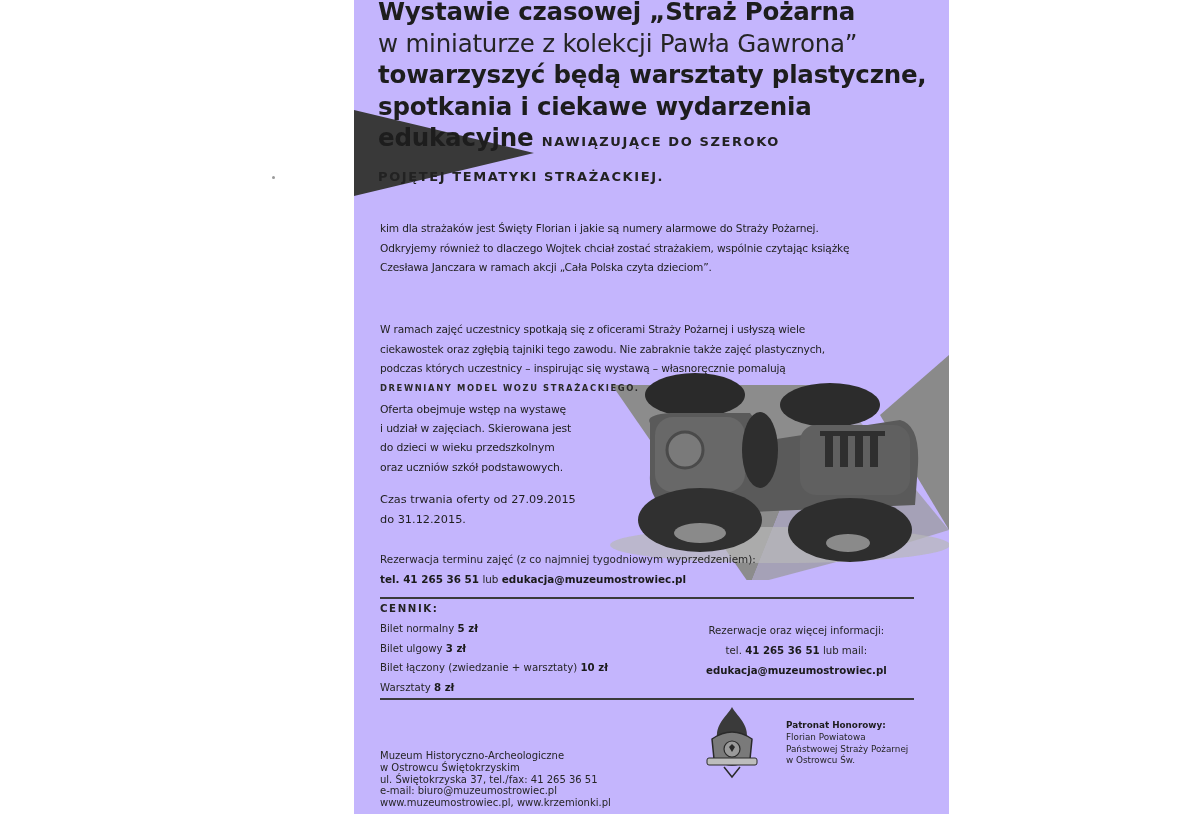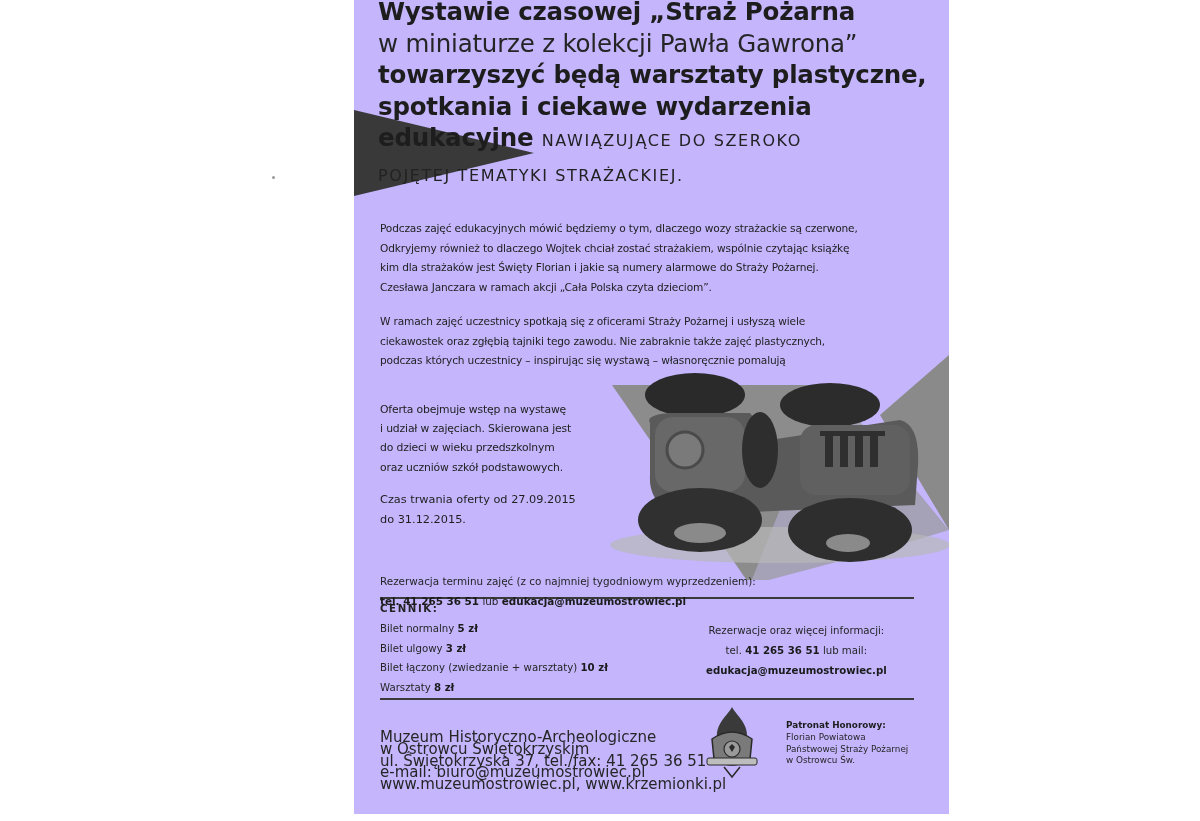--- a/index.html
+++ b/index.html
@@ -10,33 +10,33 @@
     .scan-dot { position: absolute; width: 3px; height: 3px; background: #9a9a9a; border-radius: 50%; }
     .page {
       position: absolute; left: 318px; top: 0; width: 595px; height: 814px;
       background: #c4b5fd; overflow: hidden; margin-left: 36px;
     }
     .tri-dark2 { position: absolute; left: 0; top: 110px; width: 180px; height: 86px;
       background: #393939; clip-path: polygon(0 0, 100% 50%, 0 100%); }
     .headline { position: absolute; left: 24px; top: -4px; width: 560px; font-weight: bold;
       font-size: 24.5px; line-height: 31.5px; color: #1d1d1d; letter-spacing: -0.2px; z-index: 2; }
     .headline .thin { font-weight: normal; color: #252525; }
-    .headline .caps { font-weight: normal; font-size: 16px; letter-spacing: 1.6px; color: #222; }
+    .headline .caps { font-weight: bold; font-size: 13px; letter-spacing: 1.6px; color: #222; }
     .para { position: absolute; left: 26px; font-size: 10.6px; line-height: 19.6px; color: #222; letter-spacing: -0.15px; z-index: 2; }
     .caps-small { font-weight: bold; font-size: 8.4px; letter-spacing: 1.6px; color: #2a2a2a; }
     .offer-bold { position: absolute; left: 26px; top: 490px; font-weight: normal; font-size: 11.3px; line-height: 20px; color: #1e1e1e; z-index: 2; }
-    .reservation { position: absolute; left: 26px; top: 571px; font-size: 10.4px; line-height: 20px; color: #252525; z-index: 2; }
+    .reservation { position: absolute; left: 26px; top: 549px; font-size: 10.4px; line-height: 20px; color: #252525; z-index: 2; }
     .reservation b { color: #1b1b1b; }
     .hr { position: absolute; left: 26px; width: 534px; height: 2px; background: #3a3a3a; }
     .price-title { position: absolute; left: 26px; top: 603px; font-weight: bold; font-size: 10.2px; letter-spacing: 1.6px; color: #232323; }
     .price-list { position: absolute; left: 26px; top: 619px; font-size: 10.2px; line-height: 19.5px; color: #262626; }
     .price-list b { color: #1b1b1b; text-align: center; }
     .contact { position: absolute; left: 352px; top: 621px; font-size: 10.2px; line-height: 19.8px; color: #262626; text-align: center; }
     .contact b { color: #1b1b1b; }
-    .footer-addr { position: absolute; left: 26px; top: 732px; font-size: 15px; line-height: 11.8px; color: #262626; }
+    .footer-addr { position: absolute; left: 26px; top: 750px; font-size: 10px; line-height: 11.8px; color: #262626; }
     .patron { position: absolute; left: 432px; top: 720px; font-size: 8.8px; line-height: 11.8px; color: #262626; }
     .patron b { color: #1d1d1d; }
     .emblem { position: absolute; left: 350px; top: 705px; width: 56px; height: 76px; }
     .car-wrap { position: absolute; left: 246px; top: 355px; width: 349px; height: 225px; }
   </style>
 </head>
 <body>
 
 <div class="scan-dot" style="left:272px; top:176px;"></div>
 
@@ -75,30 +75,30 @@
   <div class="headline">
     <div><span>Wystawie czasowej „Straż Pożarna</span></div>
     <div class="thin"><span>w miniaturze z kolekcji Pawła Gawrona”</span></div>
     <div><span>towarzyszyć będą warsztaty plastyczne,</span></div>
     <div><span>spotkania i ciekawe wydarzenia</span></div>
     <div><span>edukacyjne</span> <span class="caps">NAWIĄZUJĄCE DO SZEROKO</span></div>
     <div class="caps" style="line-height:37px;"><span>POJĘTEJ TEMATYKI STRAŻACKIEJ.</span></div>
   </div>
 
   <div class="para" style="top:219px;">
-    <div>Podczas zajęć edukacyjnych mówić będziemy o tym, dlaczego wozy strażackie są czerwone,</div>
+    <div>kim dla strażaków jest Święty Florian i jakie są numery alarmowe do Straży Pożarnej.</div>
     <div>Odkryjemy również to dlaczego Wojtek chciał zostać strażakiem, wspólnie czytając książkę</div>
-    <div>kim dla strażaków jest Święty Florian i jakie są numery alarmowe do Straży Pożarnej.</div>
     <div>Czesława Janczara w ramach akcji „Cała Polska czyta dzieciom”.</div>
   </div>
 
-  <div class="para" style="top:312px;">
+  <div class="para" style="top:320px;">
     <div>W ramach zajęć uczestnicy spotkają się z oficerami Straży Pożarnej i usłyszą wiele</div>
     <div>ciekawostek oraz zgłębią tajniki tego zawodu. Nie zabraknie także zajęć plastycznych,</div>
     <div>podczas których uczestnicy – inspirując się wystawą – własnoręcznie pomalują</div>
+    <div class="caps-small">DREWNIANY MODEL WOZU STRAŻACKIEGO.</div>
   </div>
 
   <div class="para" style="top:400px; font-size:10.8px; line-height:19.2px;">
     <div>Oferta obejmuje wstęp na wystawę</div>
     <div>i udział w zajęciach. Skierowana jest</div>
     <div>do dzieci w wieku przedszkolnym</div>
     <div>oraz uczniów szkół podstawowych.</div>
   </div>
 
   <div class="offer-bold">

